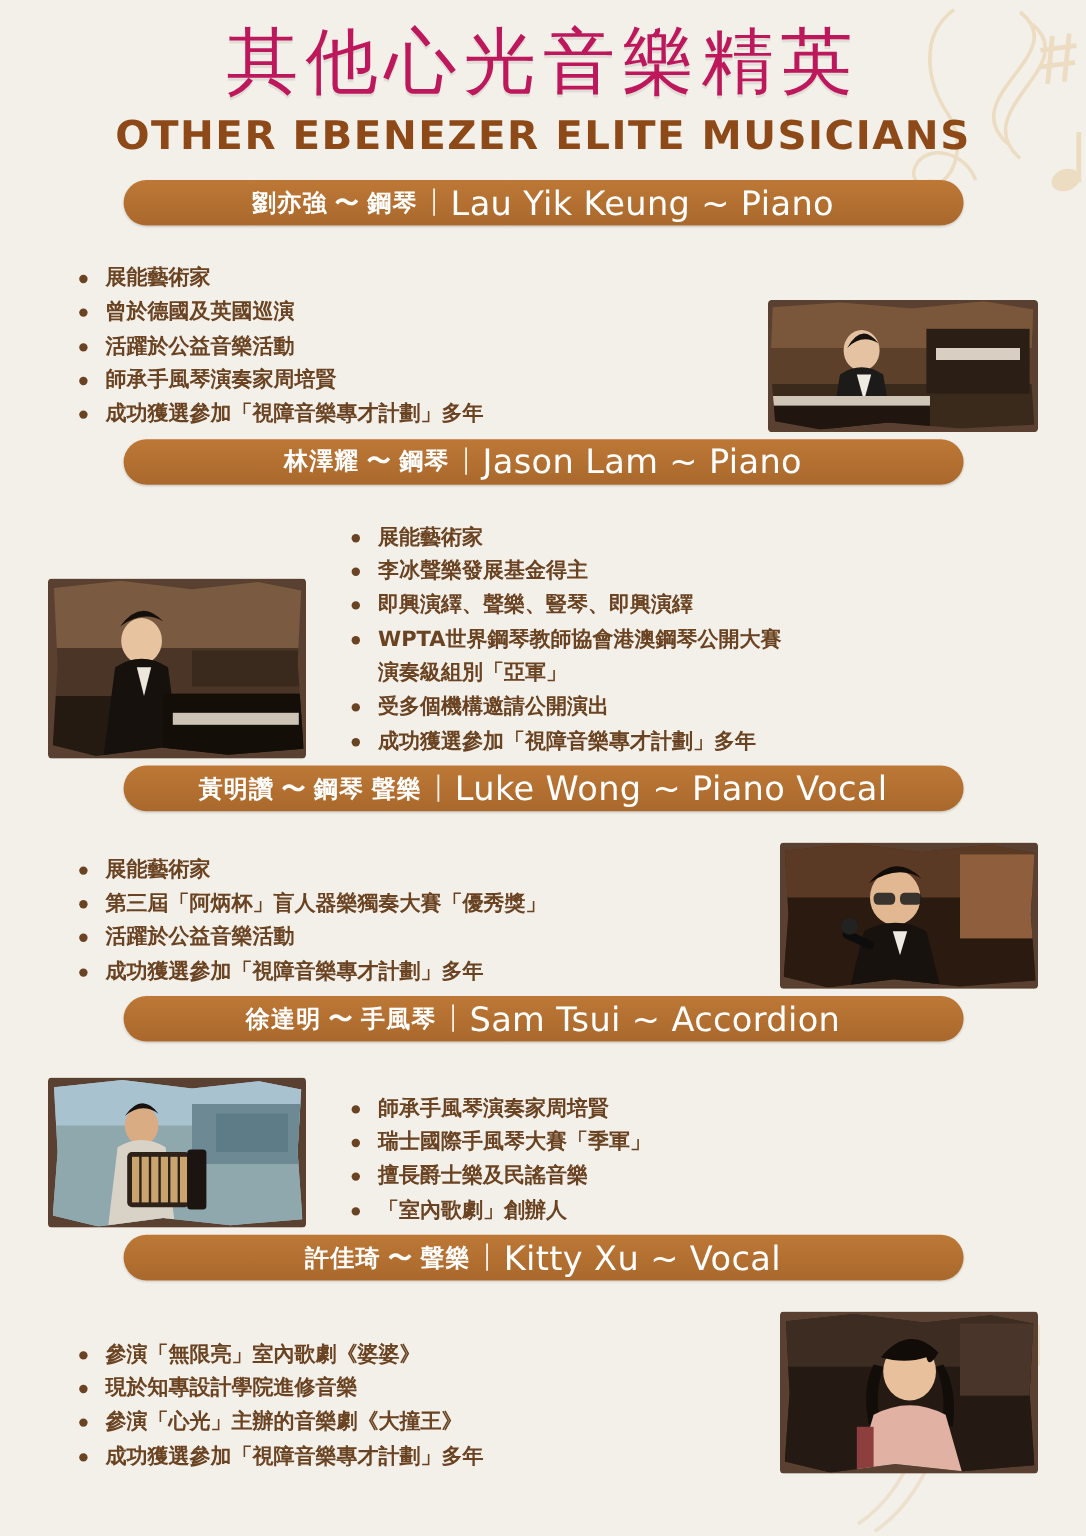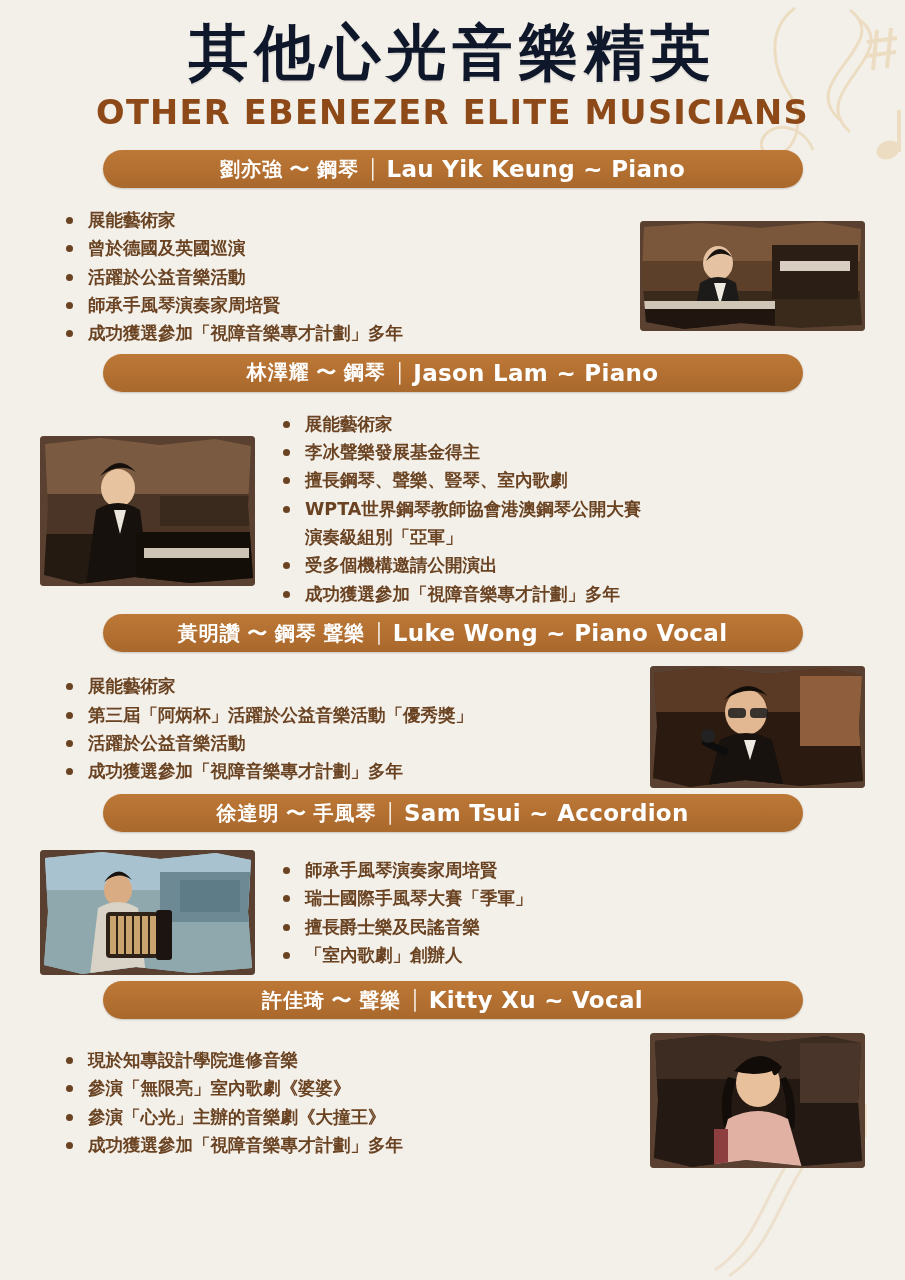--- a/index.html
+++ b/index.html
@@ -37,24 +37,24 @@
 
   
   .header {
     padding-top: 18px;
     text-align: center;
     position: relative;
     z-index: 2;
   }
   .title-cn {
     font-family: "DejaVu Sans", sans-serif;
-    font-weight: bold;
+    font-weight: normal;
     font-size: 60px;
     letter-spacing: 6px;
-    color: #0f172a;
+    color: #be185d;
     line-height: 1.15;
     text-shadow: 0 2px 0 rgba(0,0,0,.08);
   }
   .title-en {
     font-family: "DejaVu Sans", sans-serif;
     font-weight: bold;
     font-size: 33px;
     letter-spacing: 1.2px;
     color: #8d4a18;
     margin-top: 6px;
@@ -76,43 +76,43 @@
     height: 38px;
     background: linear-gradient(180deg,#bd7836 0%, #a9682c 100%);
     border-radius: 19px;
     display: flex;
     align-items: center;
     justify-content: center;
     color: #ffffff;
     box-shadow: 0 1px 2px rgba(0,0,0,.18);
   }
   .name-bar .nm-cn {
-    font-family: Liberation Sans, sans-serif;
+    font-family: Liberation Serif, serif;
     font-weight: bold;
     font-size: 20px;
     letter-spacing: 1px;
   }
   .name-bar .nm-sep {
     font-family: "DejaVu Sans", sans-serif;
     font-size: 19px;
     margin: 0 8px;
     opacity: .9;
   }
   .name-bar .nm-en {
     font-family: "DejaVu Sans", sans-serif;
-    font-weight: bold;
-    font-size: 23px;
+    font-weight: normal;
+    font-size: 28px;
     letter-spacing: .3px;
   }
 
   .body-row {
     display: flex;
-    align-items: center;
-    padding: 14px 40px 6px 40px;
-    gap: 2px;
+    align-items: flex-end;
+    padding: 26px 40px 6px 40px;
+    gap: 12px;
   }
   .body-row.img-right { flex-direction: row; }
   .body-row.img-left  { flex-direction: row-reverse; justify-content: flex-end;}
 
   ul.points {
     list-style: none;
     margin: 0;
     padding: 4px 0 0 18px;
     flex: 1 1 auto;
   }
@@ -233,21 +233,21 @@
   <div class="section">
     <div class="name-bar">
       <span class="nm-cn">林澤耀 〜 鋼琴</span>
       <span class="nm-sep">│</span>
       <span class="nm-en">Jason Lam ~ Piano</span>
     </div>
     <div class="body-row img-left">
       <ul class="points">
         <li>展能藝術家</li>
         <li>李冰聲樂發展基金得主</li>
-        <li>擅長鋼琴、聲樂、豎琴、室內歌劇</li>
+        <li>即興演繹、聲樂、豎琴、即興演繹</li>
         <li>WPTA世界鋼琴教師協會港澳鋼琴公開大賽</li>
         <li class="cont">演奏級組別「亞軍」</li>
         <li>受多個機構邀請公開演出</li>
         <li>成功獲選參加「視障音樂專才計劃」多年</li>
       </ul>
       <div class="photo ph-2">
         <svg viewBox="0 0 215 150" width="215" height="150" preserveAspectRatio="none">
           <defs>
             <clipPath id="clipB">
               <path d="M5,8 L60,2 L120,9 L175,3 L211,10 L208,70 L213,142 L150,147 L95,141 L40,148 L4,139 L8,72 Z"></path>
@@ -273,21 +273,21 @@
 
   <div class="section">
     <div class="name-bar">
       <span class="nm-cn">黃明讚 〜 鋼琴 聲樂</span>
       <span class="nm-sep">│</span>
       <span class="nm-en">Luke Wong ~ Piano Vocal</span>
     </div>
     <div class="body-row img-right">
       <ul class="points">
         <li>展能藝術家</li>
-        <li>第三屆「阿炳杯」活躍於公益音樂活動「優秀獎」</li>
+        <li>第三屆「阿炳杯」盲人器樂獨奏大賽「優秀獎」</li>
         <li>活躍於公益音樂活動</li>
         <li>成功獲選參加「視障音樂專才計劃」多年</li>
       </ul>
       <div class="photo ph-3">
         <svg viewBox="0 0 215 122" width="215" height="122" preserveAspectRatio="none">
           <defs>
             <clipPath id="clipC">
               <path d="M4,7 L60,1 L118,8 L174,2 L212,9 L209,60 L213,115 L150,120 L95,114 L40,121 L3,112 L7,60 Z"></path>
             </clipPath>
           </defs>
@@ -356,22 +356,22 @@
   </div>
 
   <div class="section">
     <div class="name-bar">
       <span class="nm-cn">許佳琦 〜 聲樂</span>
       <span class="nm-sep">│</span>
       <span class="nm-en">Kitty Xu ~ Vocal</span>
     </div>
     <div class="body-row img-right">
       <ul class="points">
+        <li>參演「無限亮」室內歌劇《婆婆》</li>
         <li>現於知專設計學院進修音樂</li>
-        <li>參演「無限亮」室內歌劇《婆婆》</li>
         <li>參演「心光」主辦的音樂劇《大撞王》</li>
         <li>成功獲選參加「視障音樂專才計劃」多年</li>
       </ul>
       <div class="photo ph-5">
         <svg viewBox="0 0 215 135" width="215" height="135" preserveAspectRatio="none">
           <defs>
             <clipPath id="clipE">
               <path d="M5,8 L62,2 L120,9 L176,3 L211,10 L208,68 L212,128 L152,133 L96,127 L42,134 L4,125 L8,68 Z"></path>
             </clipPath>
           </defs>

